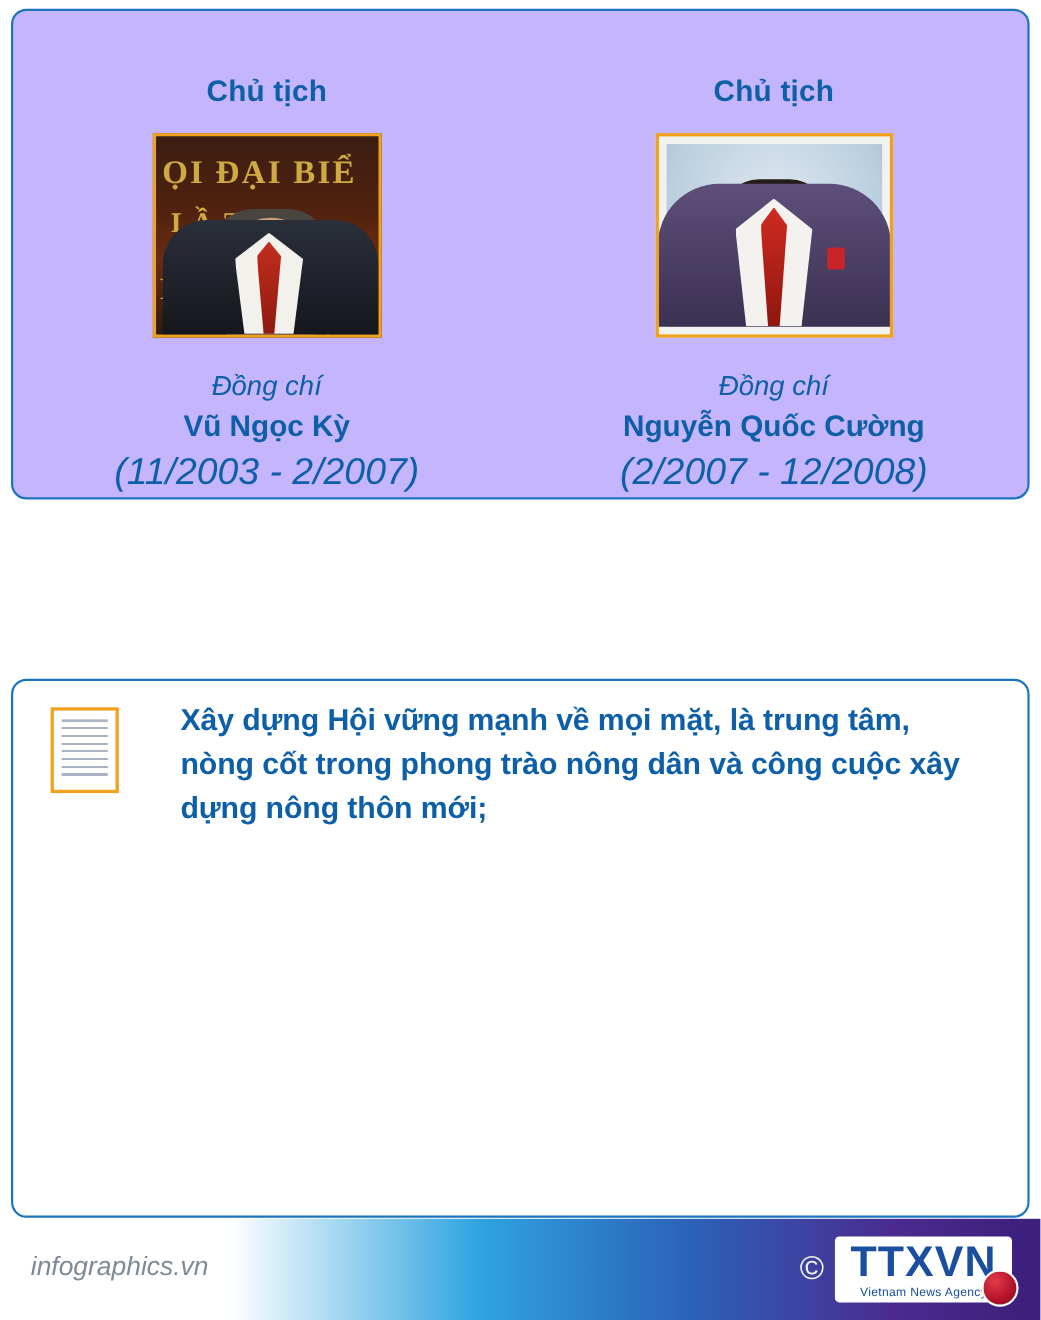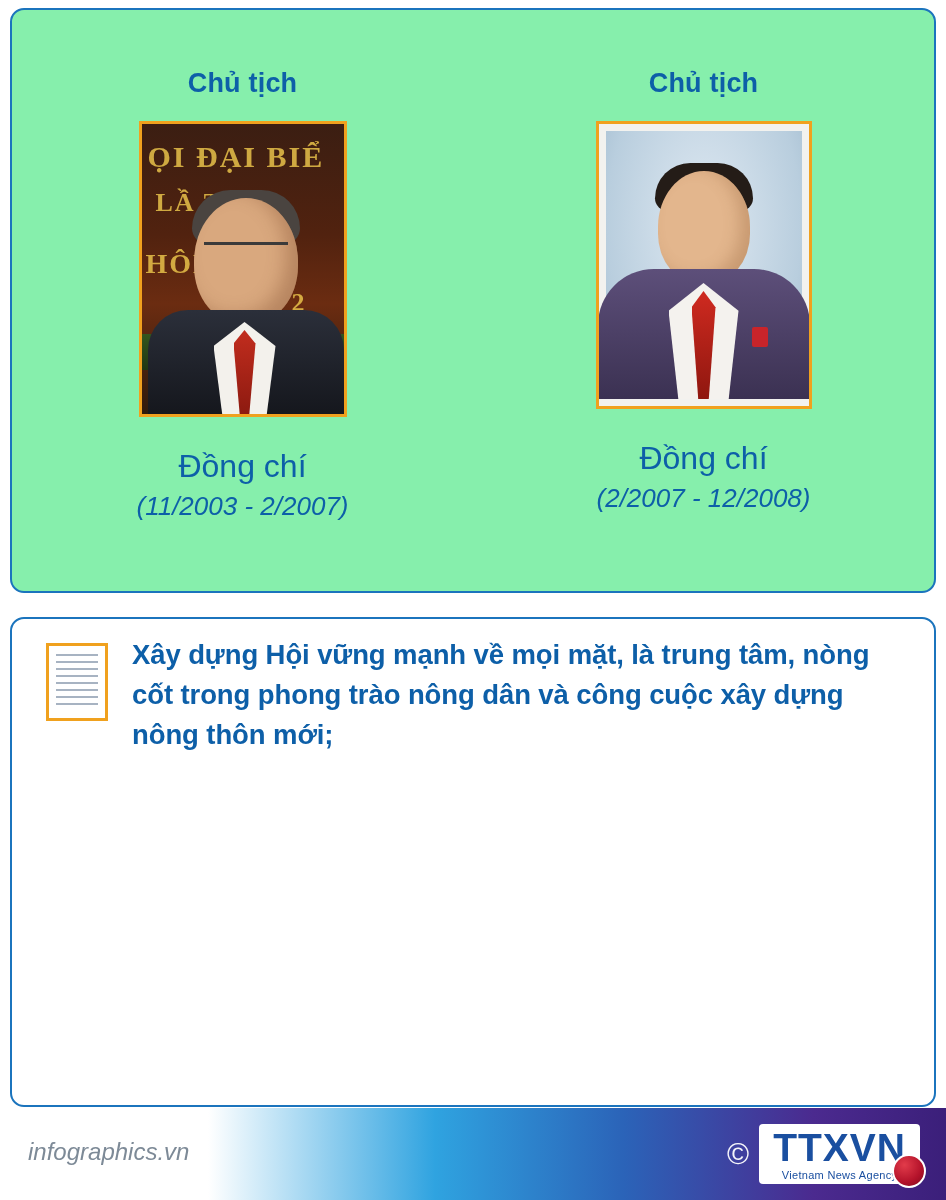--- a/index.html
+++ b/index.html
@@ -12,24 +12,24 @@
   .page {
     position: relative;
     width: 946px; height: 1200px;
     background: #ffffff;
   }
 
   
   .leaders-card {
     position: absolute;
     left: 10px; top: 8px;
-    width: 926px; height: 585px;
+    width: 926px; height: 446px;
     border: 2px solid #1b74bd;
     border-radius: 14px;
-    background: #86efac;
+    background: #c4b5fd;
   }
   .leaders-row {
     display: flex;
     height: 100%;
   }
   .leader {
     flex: 1 1 50%;
     display: flex;
     flex-direction: column;
     align-items: center;
@@ -175,29 +175,30 @@
     border-radius: 2px;
   }
 
   .leader-caption {
     margin-top: 28px;
     text-align: center;
     color: #0d5fa8;
     line-height: 1.32;
   }
   .cap-comrade {
-    font-size: 32px;
+    font-size: 25px;
+    font-style: italic;
   }
   .cap-name {
     font-size: 27px;
     font-weight: bold;
     margin-top: 2px;
   }
   .cap-term {
-    font-size: 26px;
+    font-size: 34px;
     font-style: italic;
     margin-top: 2px;
   }
 
   
   .tasks-card {
     position: absolute;
     left: 10px; top: 617px;
     width: 926px; height: 490px;
     border: 2px solid #1b74bd;
@@ -234,20 +235,21 @@
       #a7b3c2 0px, #a7b3c2 2px,
       #ffffff 2px, #ffffff 7px
     );
   }
   .tasks-text {
     color: #0d5fa8;
     font-size: 27.5px;
     line-height: 1.46;
     font-weight: bold;
     letter-spacing: -0.1px;
+    margin-left: 32px;
   }
   .tasks-text p { margin-bottom: 0; }
   .tasks-text .gap { height: 28px; }
 
   
   .footer {
     position: absolute;
     left: 0; bottom: 0;
     width: 946px; height: 92px;
     background: linear-gradient(90deg,#ffffff 0%,#ffffff 22%,#2fa3e0 46%,#2b63b8 66%,#4b2a8f 86%,#3b1f7a 100%);
@@ -333,38 +335,40 @@
             <div class="hair"></div>
             <div class="head"></div>
             <div class="glasses"></div>
             <div class="body"></div>
             <div class="shirt"></div>
             <div class="tie"></div>
           </div>
         </div>
         <div class="leader-caption">
           <div class="cap-comrade">Đồng chí</div>
+          <div class="cap-name">Vũ Ngọc Kỳ</div>
           <div class="cap-term">(11/2003 - 2/2007)</div>
         </div>
       </div>
 
       <div class="leader">
         <div class="leader-role">Chủ tịch</div>
         <div class="portrait-frame second">
           <div class="p2">
             <div class="hair"></div>
             <div class="head"></div>
             <div class="body"></div>
             <div class="shirt"></div>
             <div class="tie"></div>
             <div class="badge"></div>
           </div>
         </div>
         <div class="leader-caption">
           <div class="cap-comrade">Đồng chí</div>
+          <div class="cap-name">Nguyễn Quốc Cường</div>
           <div class="cap-term">(2/2007 - 12/2008)</div>
         </div>
       </div>
 
     </div>
   </div>
 
   <div class="tasks-card">
     <div class="tasks-body">
       <div class="doc-icon">

